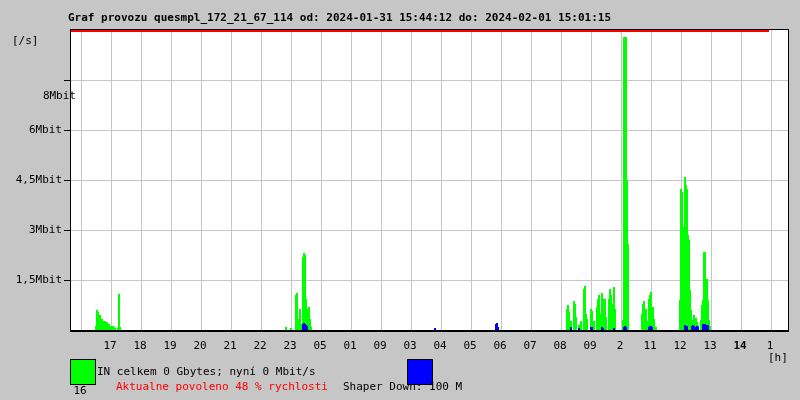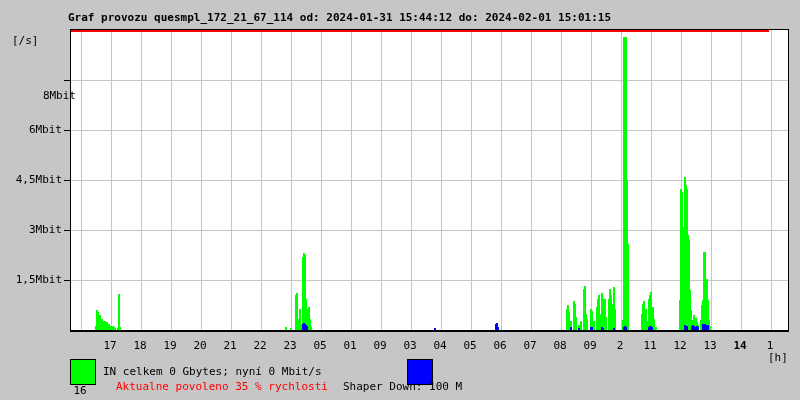--- a/index.html
+++ b/index.html
@@ -250,18 +250,18 @@
       <div class="xtick-label" style="left: 608px;">2</div>
       <div class="xtick-label" style="left: 638px;">11</div>
       <div class="xtick-label" style="left: 668px;">12</div>
       <div class="xtick-label" style="left: 698px;">13</div>
       <div class="xtick-label" style="left: 728px; font-weight: bold;">14</div>
       <div class="xtick-label" style="left: 758px;">1</div>
     </div>
   <div class="hunit">[h]</div>
 
   <div class="swatch" id="sw-in" style="left: 70px; background: rgb(0, 255, 0);"></div>
-  <div class="ltext" style="left:103px">IN celkem 0 Gbytes; nyní 0 Mbit/s</div>
+  <div class="ltext" style="left:97px">IN celkem 0 Gbytes; nyní 0 Mbit/s</div>
   <div class="swatch" id="sw-out" style="left: 407px; background: rgb(0, 0, 255);"></div>
 
-  <div class="stext" id="st-allowed" style="left: 116px; color: rgb(255, 0, 0);">Aktualne povoleno 35 % rychlosti</div>
+  <div class="stext" id="st-allowed" style="left: 116px; color: rgb(255, 0, 0);">Aktualne povoleno 48 % rychlosti</div>
   <div class="stext" style="left:343px">Shaper Down: 100 M</div>
 </div>
 
 </body></html>

